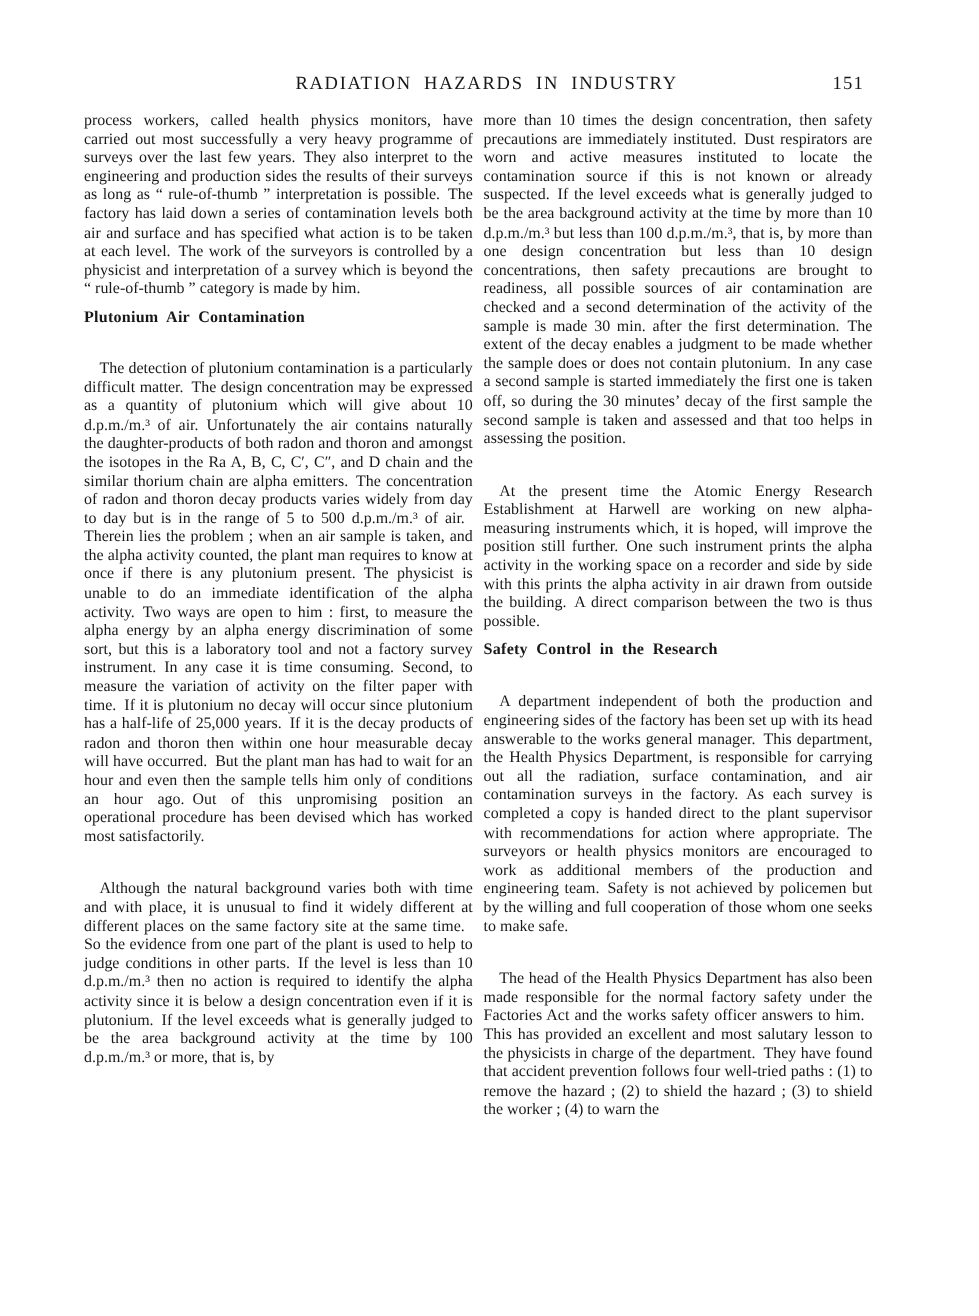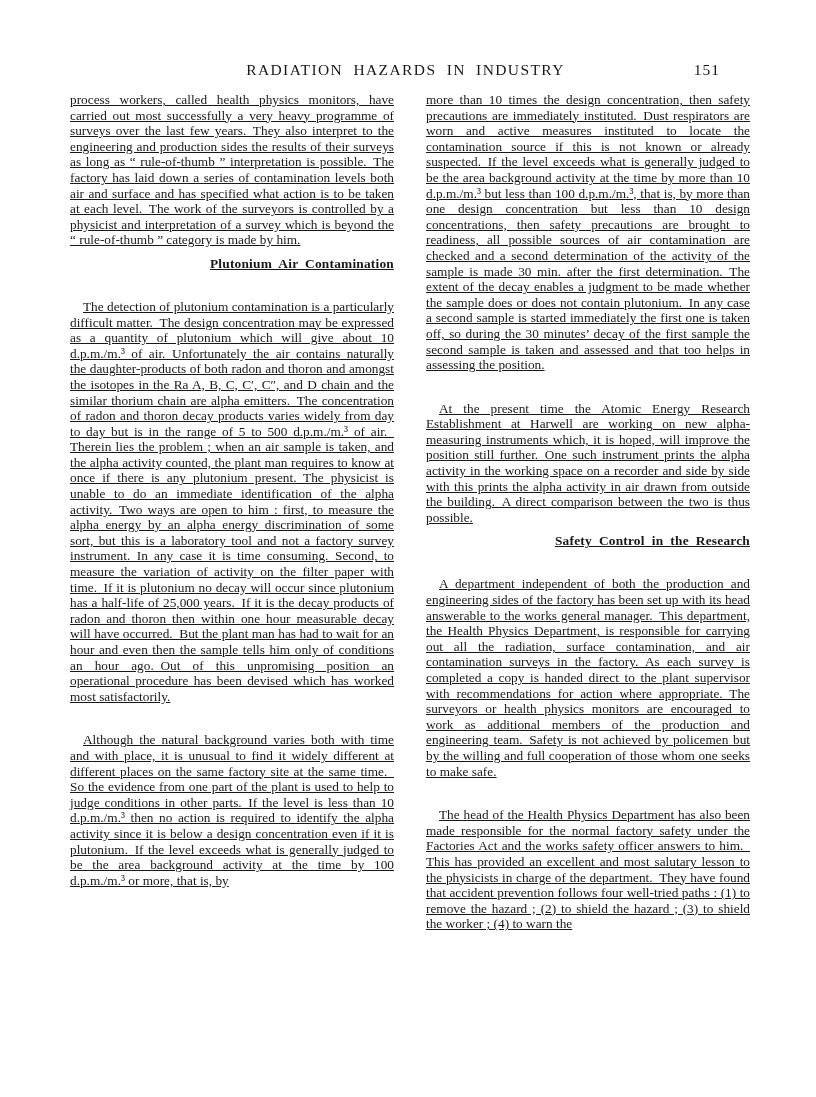--- a/index.html
+++ b/index.html
@@ -36,43 +36,42 @@
   .page-number {
     position: absolute;
     right: 21px;
     top: 0;
     font-size: 15.5px;
     letter-spacing: 1px;
     margin-left: 25px;
   }
   .columns {
     display: flex;
-    gap: 32px;
-    text-decoration: underline;
+    gap: 9px;
   }
   .col {
     width: 324px;
   }
   .col p {
     margin: 0;
     font-size: 13.3px;
     line-height: 15.6px;
     text-align: justify;
     hyphens: none;
   }
   .col p.indent {
     text-indent: 13px;
     margin-top: 28px;
   }
   .col h3 {
     margin: 8px 0 6px 0;
     font-size: 13.4px;
     line-height: 15px;
     font-weight: bold;
-    text-align: right;
+    text-align: left;
     letter-spacing: 0.2px;
     word-spacing: 3.5px;
   }
 </style>
 </head>
 <body>
 
 <div class="page">
 
   <div class="running-head">

